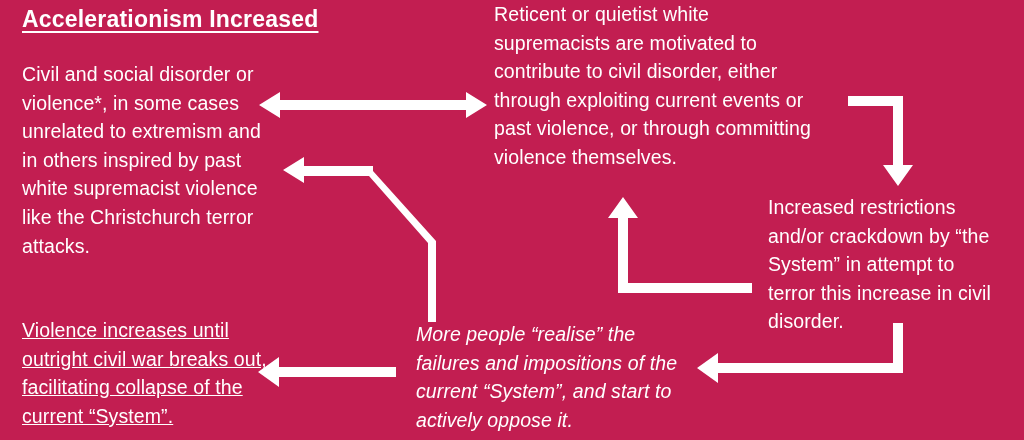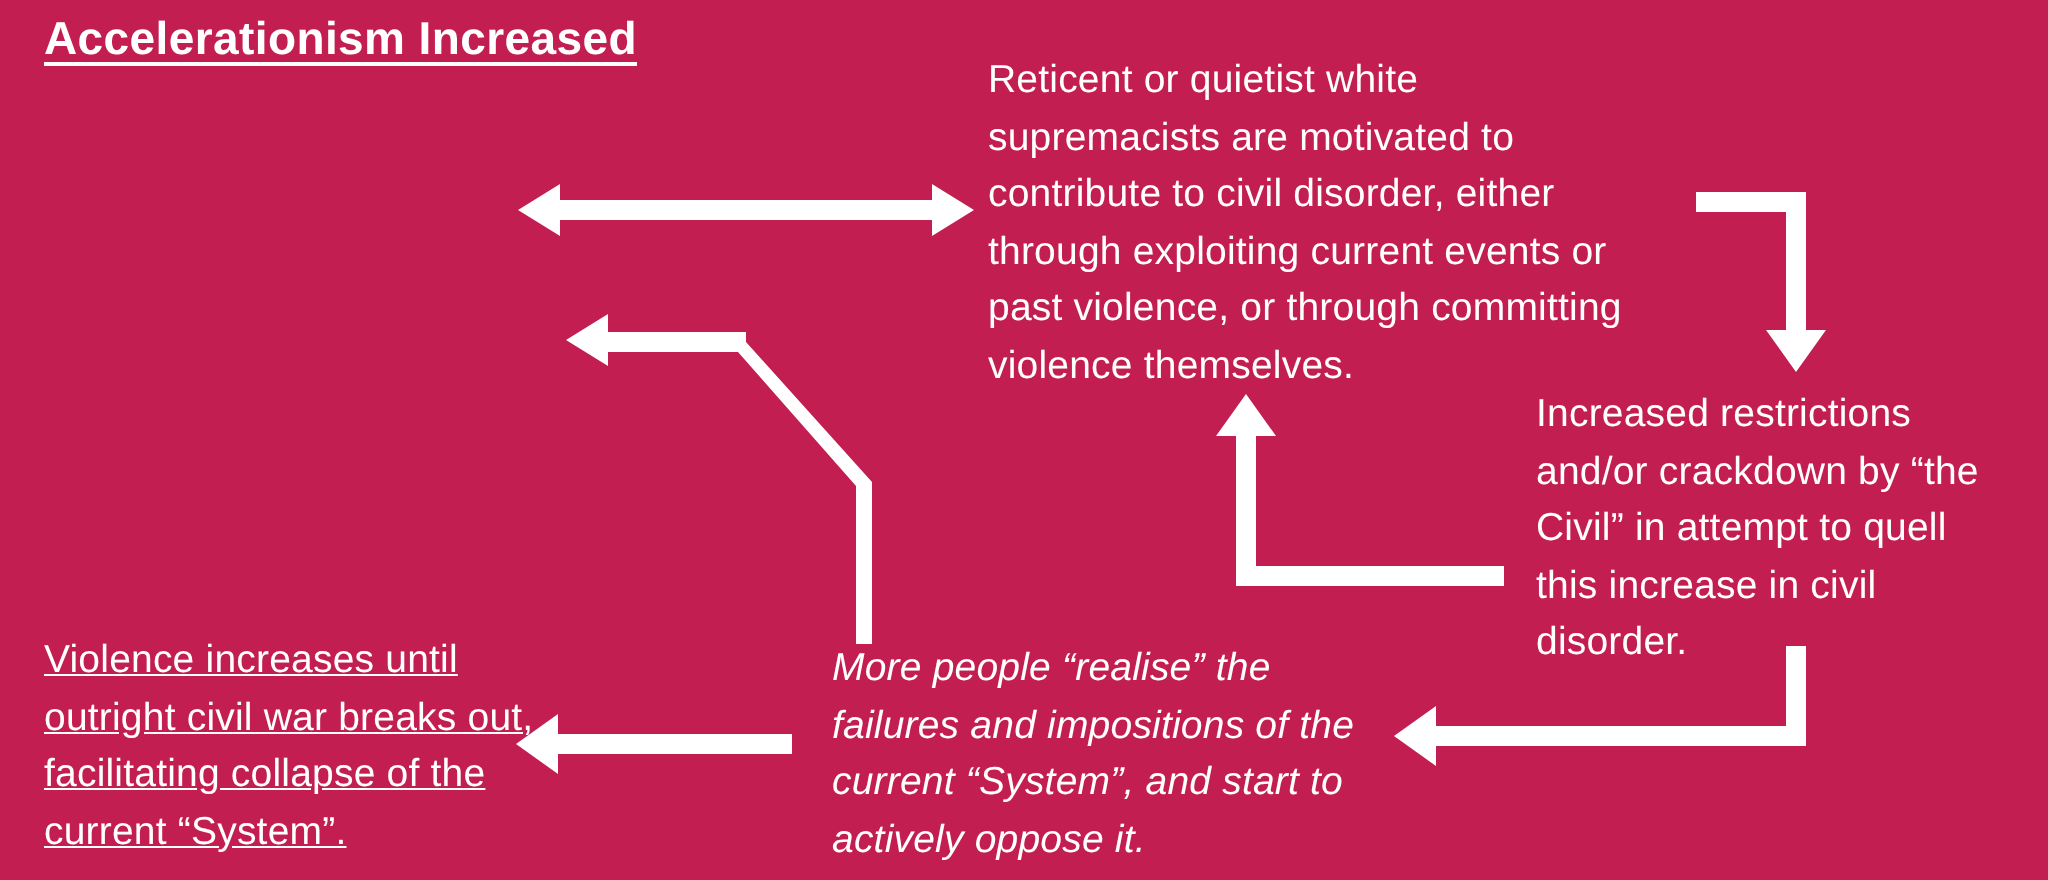--- a/index.html
+++ b/index.html
@@ -29,45 +29,46 @@
     left: 22px;
     top: 4px;
     font-size: 23px;
     font-weight: bold;
     text-decoration: underline;
     text-underline-offset: 4px;
     letter-spacing: 0.2px;
     line-height: 30px;
   }
   #node-civil-disorder   { left: 22px;  top: 60px;  width: 250px; }
-  #node-reticent         { left: 494px; top: 0px;   width: 330px; margin-top: 26px; }
+  #node-reticent         { left: 494px; top: 0px;   width: 330px; }
   #node-restrictions     { left: 768px; top: 193px; width: 238px; }
   #node-more-people      { left: 416px; top: 320px; width: 268px; font-style: italic; }
   #node-violence-increases { left: 22px; top: 316px; width: 250px; text-decoration: underline; }
 
   svg#arrows {
     position: absolute;
     left: 0;
     top: 0;
     width: 1024px;
     height: 440px;
     pointer-events: none;
   }
 </style>
 </head>
 <body>
 
 <div id="canvas">
 
   <div id="title">Accelerationism Increased</div>
 
+  <div class="txt" id="node-civil-disorder">Civil and social disorder or violence*, in some cases unrelated to extremism and in others inspired by past white supremacist violence like the Christchurch terror attacks.</div>
 
   <div class="txt" id="node-reticent">Reticent or quietist white supremacists are motivated to contribute to civil disorder, either through exploiting current events or past violence, or through committing violence themselves.</div>
 
-  <div class="txt" id="node-restrictions">Increased restrictions and/or crackdown by “the Civil” in attempt to quell this increase in civil disorder.</div>
+  <div class="txt" id="node-restrictions">Increased restrictions and/or crackdown by “the System” in attempt to terror this increase in civil disorder.</div>
 
   <div class="txt" id="node-more-people">More people “realise” the failures and impositions of the current “System”, and start to actively oppose it.</div>
 
   <div class="txt" id="node-violence-increases">Violence increases until outright civil war breaks out, facilitating collapse of the current “System”.</div>
 
   <svg id="arrows" viewBox="0 0 1024 440">
 
     <g>
       <path d="M 259 105 L 280 92 L 280 100 L 466 100 L 466 92 L 487 105 L 466 118 L 466 110 L 280 110 L 280 118 Z" fill="#ffffff"></path>
     </g>

